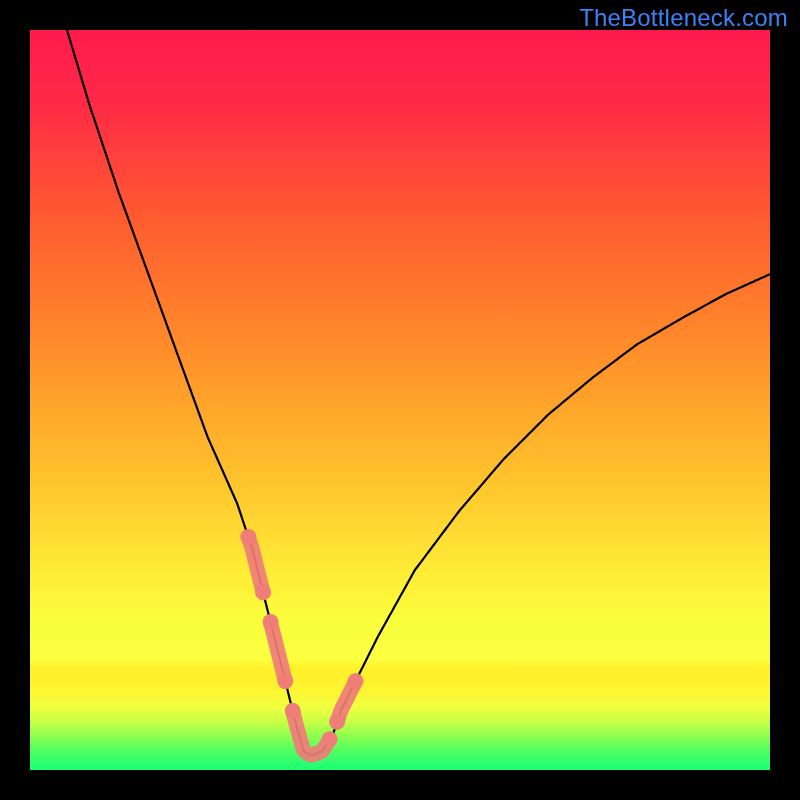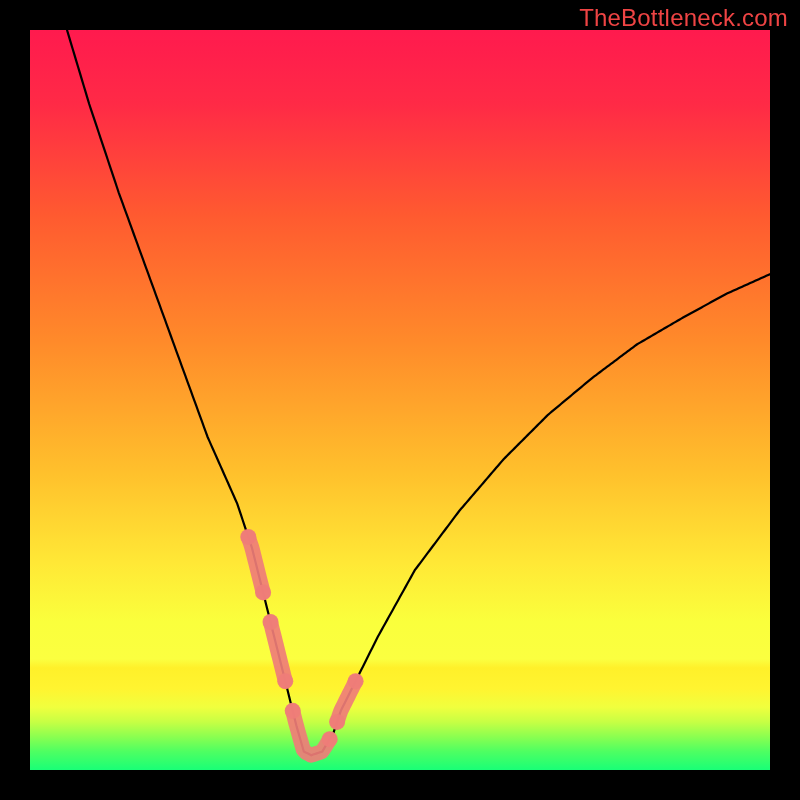--- a/index.html
+++ b/index.html
@@ -14,21 +14,21 @@
   .frame {
     position: relative;
     width: 800px;
     height: 800px;
     background: #000;
   }
   .watermark {
     position: absolute;
     top: 4px;
     right: 12px;
-    color: #ef4444;
+    color: #3b82f6;
     font-size: 24px;
     font-weight: 500;
     letter-spacing: 0.2px;
     z-index: 5;
   }
   .plot-area {
     position: absolute;
     left: 30px;
     top: 30px;
     width: 740px;

